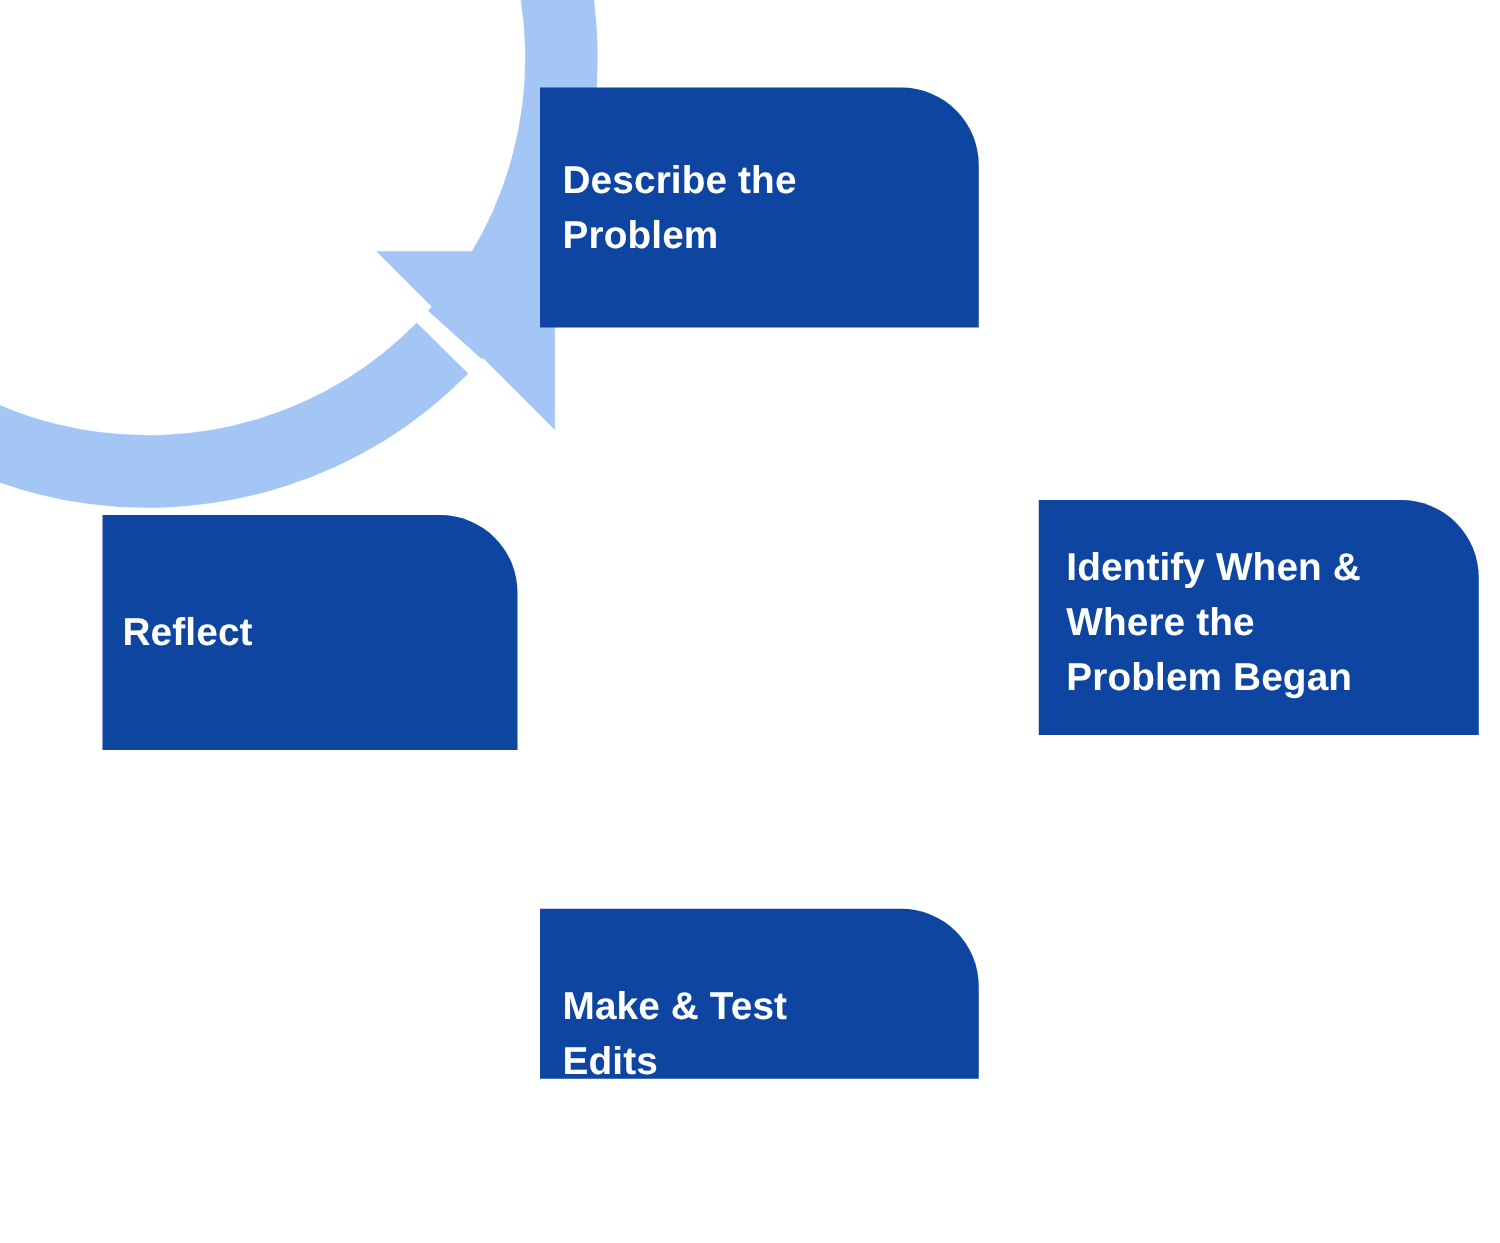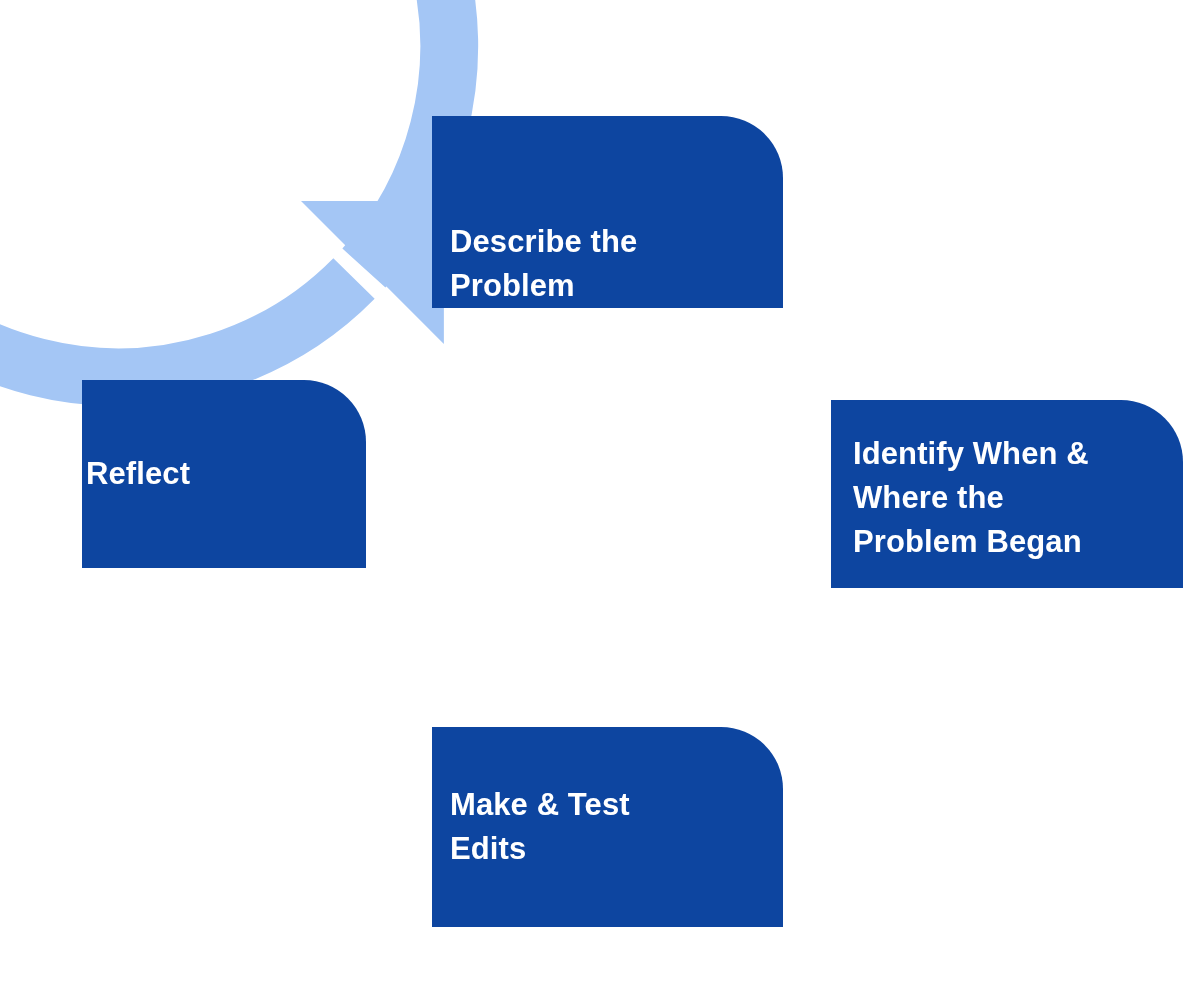--- a/index.html
+++ b/index.html
@@ -45,49 +45,48 @@
     letter-spacing: 0.1px;
     white-space: pre-line;
   }
   
   #box-describe {
     left: 432px;
     top: 70px;
     width: 351px;
     height: 192px;
     padding: 0 30px 0 18px;
-    justify-content: flex-end;
+    justify-content: flex-start;
     padding-top: 52px;
-    margin-top: 46px;
   }
   #box-identify {
     left: 783px;
     top: 400px;
     width: 352px;
     height: 188px;
     padding: 0 24px 0 22px;
     justify-content: flex-start;
     padding-top: 32px;
     margin-left: 48px;
   }
   #box-make {
     left: 432px;
     top: 727px;
     width: 351px;
-    height: 200px;
+    height: 136px;
     padding: 0 30px 0 18px;
     justify-content: flex-start;
     padding-top: 56px;
   }
   #box-reflect {
     left: 82px;
-    top: 380px;
-    width: 284px;
+    top: 412px;
+    width: 332px;
     height: 188px;
-    padding: 0 30px 0 4px;
+    padding: 0 30px 0 16px;
     justify-content: flex-start;
     padding-top: 72px;
   }
 </style>
 </head>
 <body>
 
 <div id="canvas">
 
   <svg id="cycle-ring" viewBox="0 0 1200 994" aria-hidden="true">

